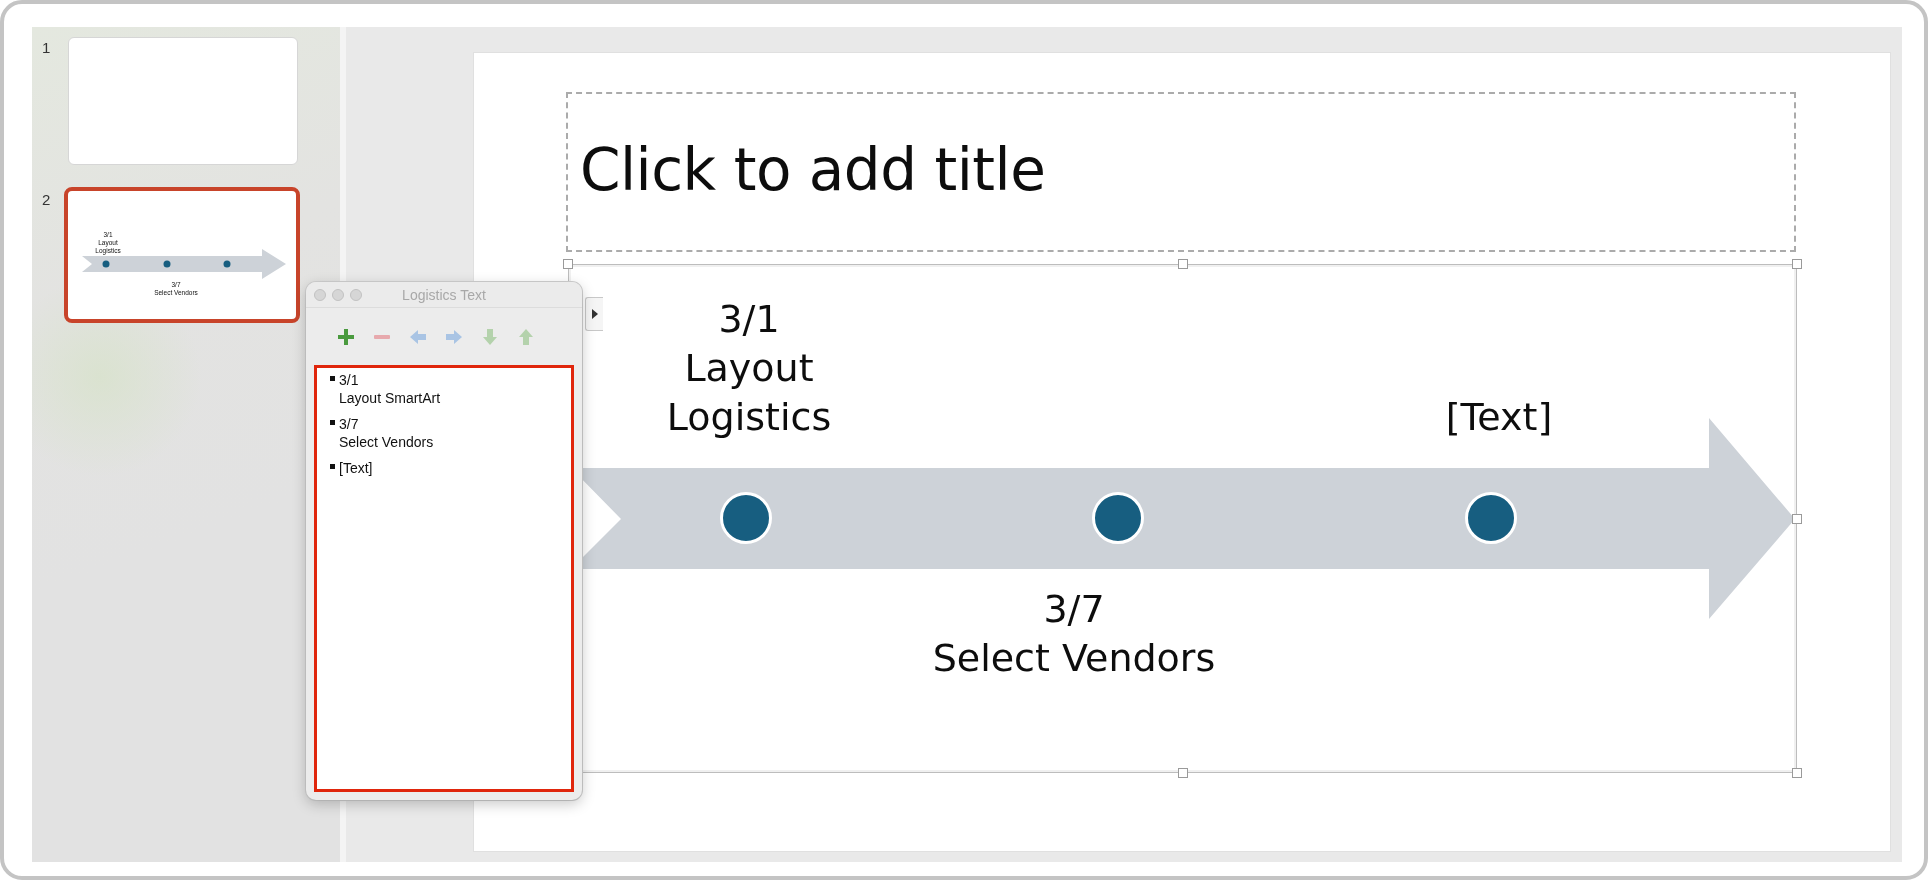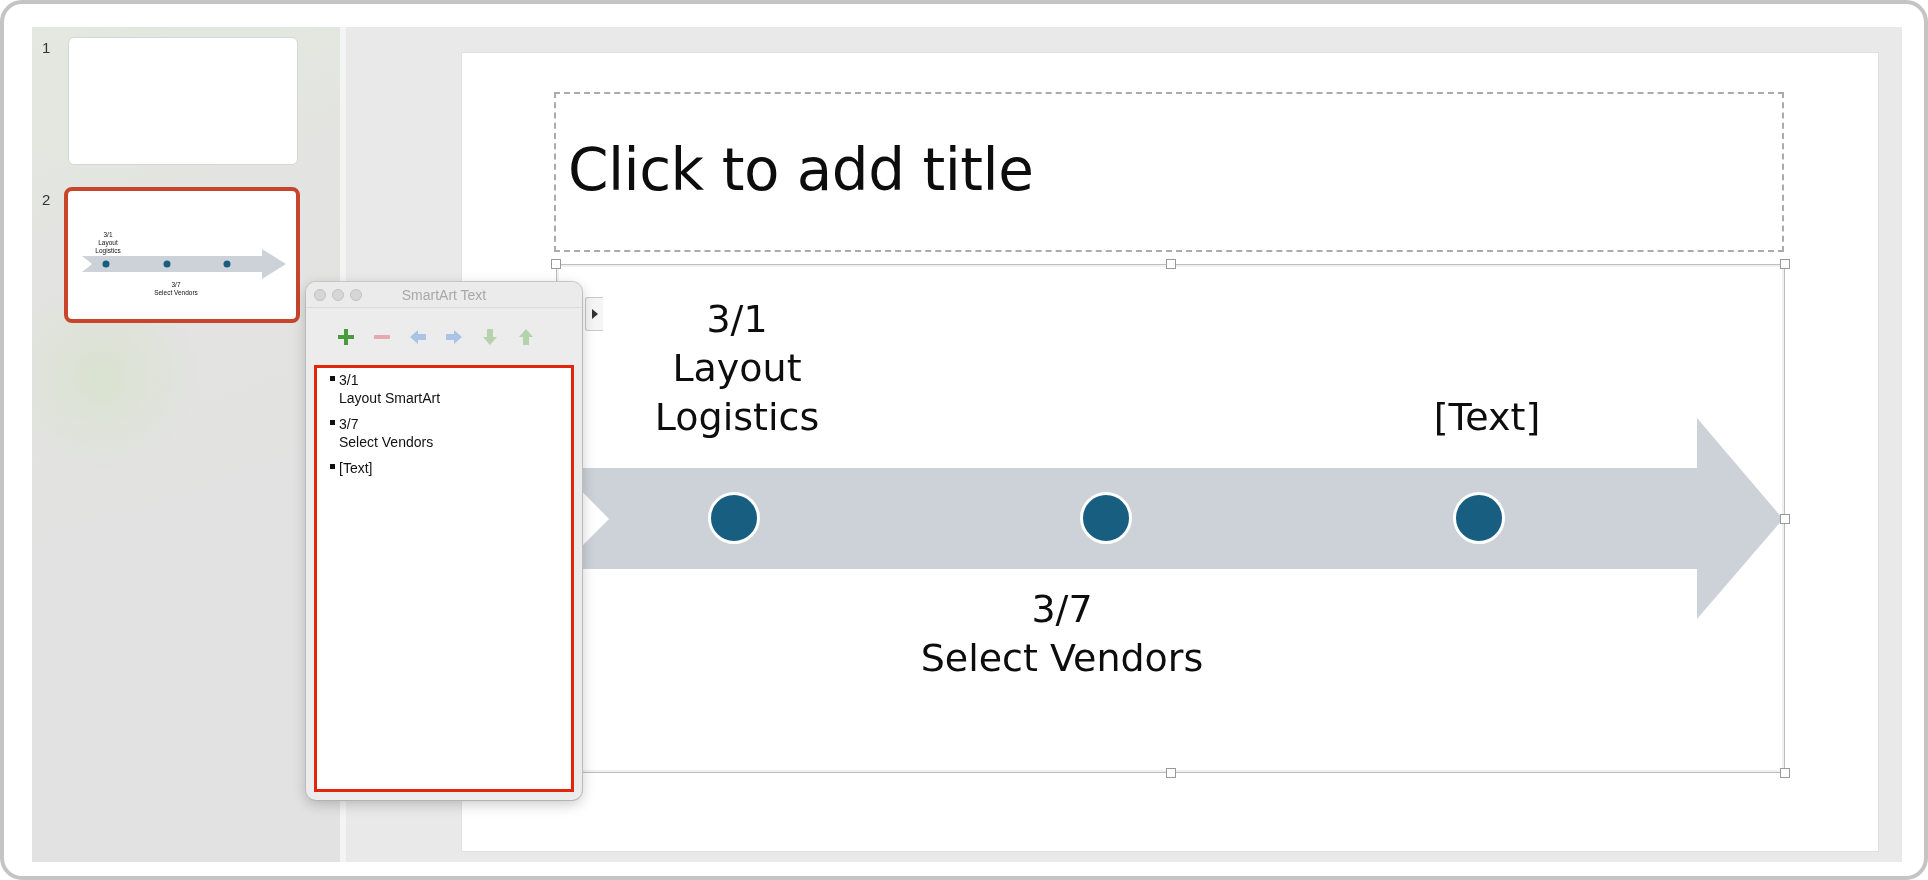--- a/index.html
+++ b/index.html
@@ -36,21 +36,21 @@
     .thumb.selected { border: 4px solid #c8442a; border-radius: 8px; }
     .thumb-content { position: absolute; inset: 0; }
     .tn-text { position: absolute; font-size: 6.5px; color: #111; text-align: center; line-height: 8px; }
     .tn-arrow { position: absolute; }
 
     
     .edit-area {
       position: absolute; left: 314px; top: 0; width: 1556px; height: 835px; background: #e9e9e9;
     }
     .slide {
-      position: absolute; left: 116px; top: 26px; width: 1416px; height: 798px; background: #ffffff;
+      position: absolute; left: 128px; top: 26px; width: 1416px; height: 798px; background: #ffffff;
       box-shadow: 0 0 0 1px #e0e0e0;
     }
     .title-ph {
       position: absolute; left: 92px; top: 39px; width: 1230px; height: 160px;
       border: 2px dashed #ababab;
     }
     .title-text {
       position: absolute; left: 12px; top: 42px; font-size: 58px; color: #0d0d0d;
       font-family: "DejaVu Sans", sans-serif; letter-spacing: -0.5px;
     }
@@ -188,21 +188,21 @@
 
     <div class="expand-tab">
       <span class="tri"></span>
     </div>
 
     <div class="sa-pane">
       <div class="sa-titlebar">
         <span class="traffic" style="left:8px;"></span>
         <span class="traffic" style="left:26px;"></span>
         <span class="traffic" style="left:44px;"></span>
-        <div class="sa-title">SmartArt Text</div>
+        <div class="sa-title">Logistics Text</div>
       </div>
 
       <div class="sa-toolbar">
         <div class="tb-btn">
           <svg width="18" height="18" viewBox="0 0 18 18">
               <path d="M7 1h4v6h6v4h-6v6H7v-6H1V7h6z" fill="#4a9a3e"></path>
             </svg>
         </div>
         <div class="tb-btn">
           <svg width="18" height="18" viewBox="0 0 18 18">

